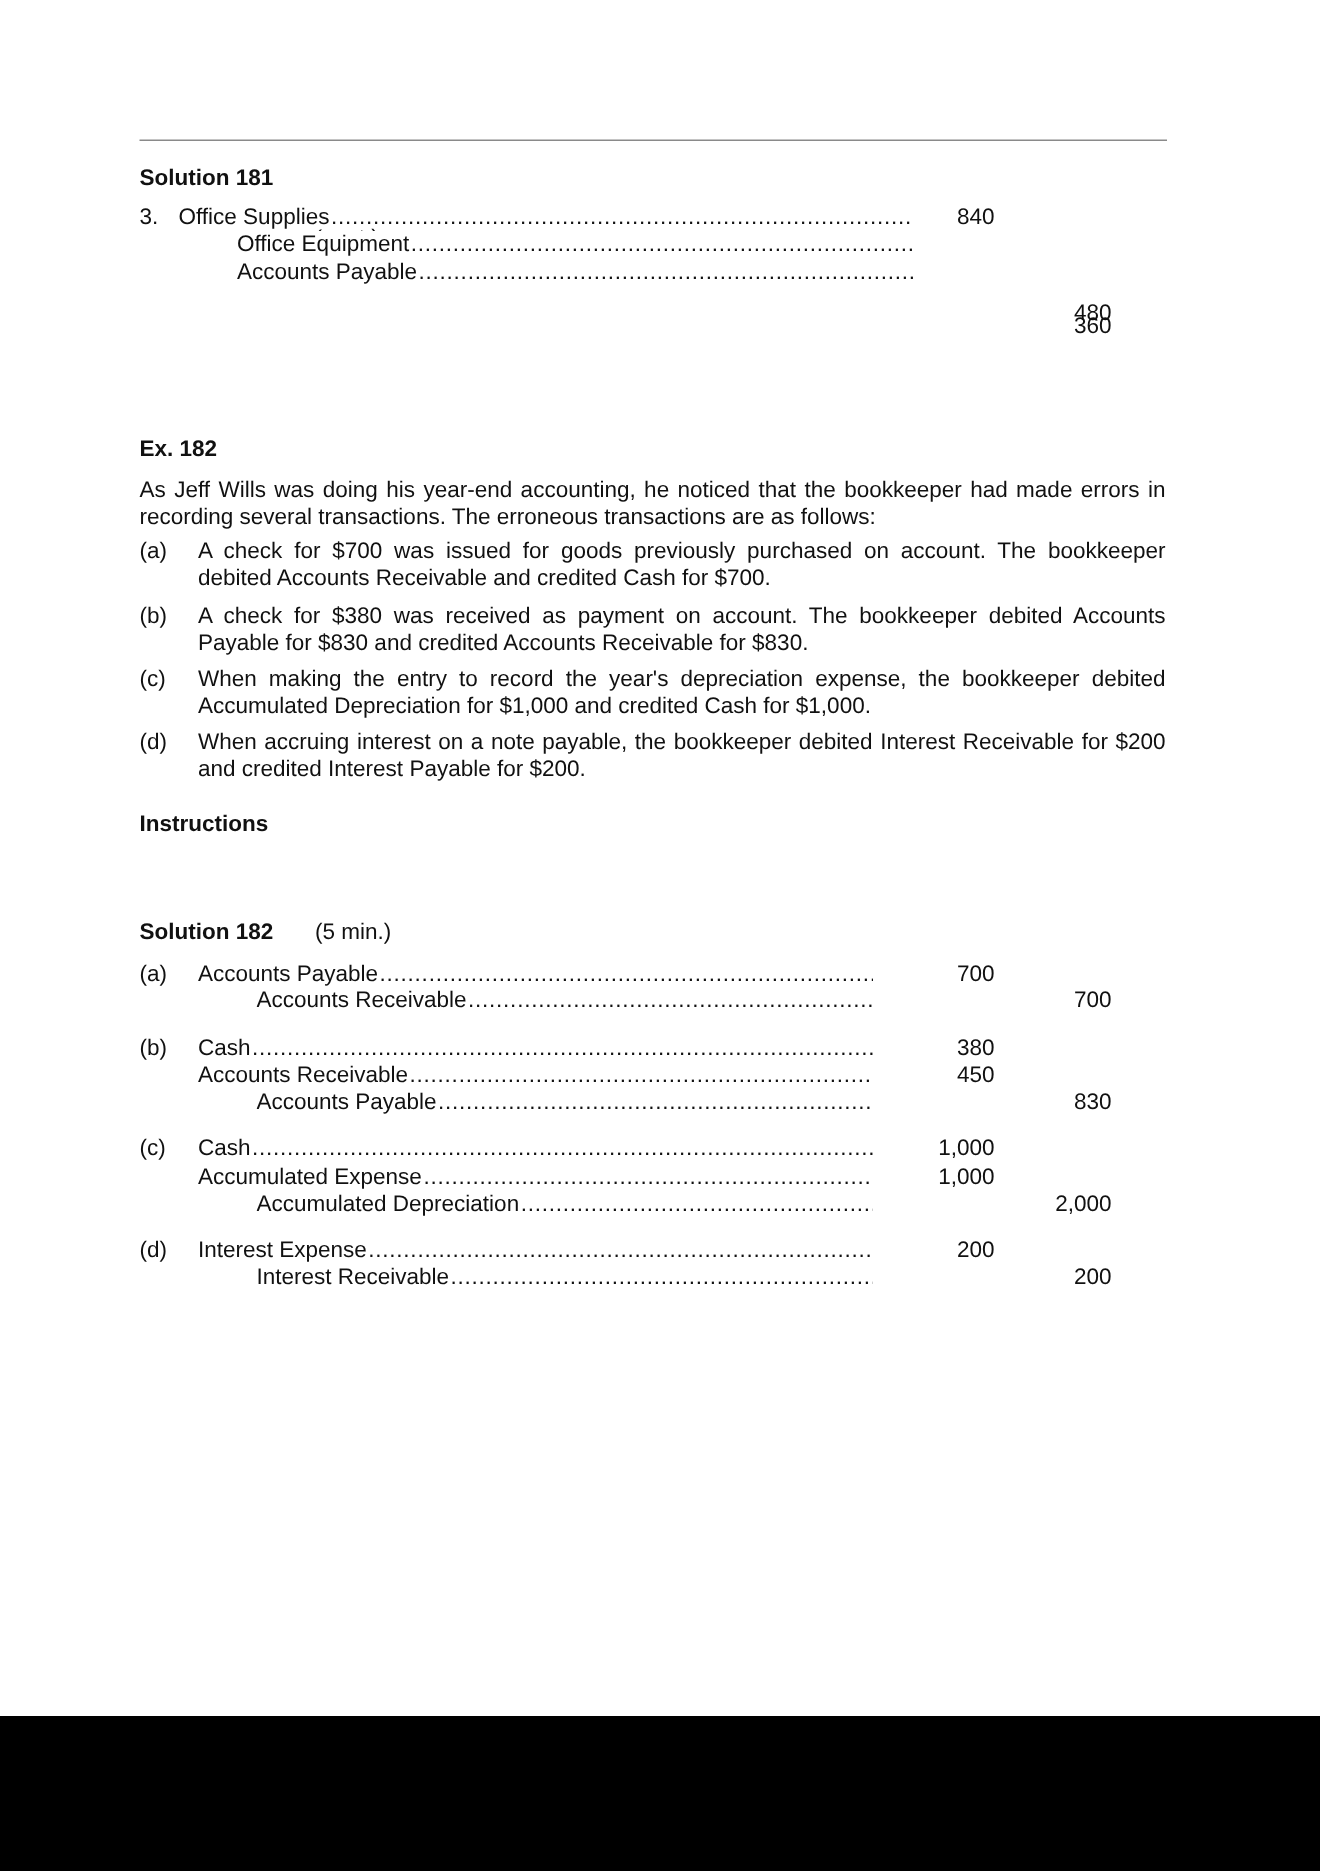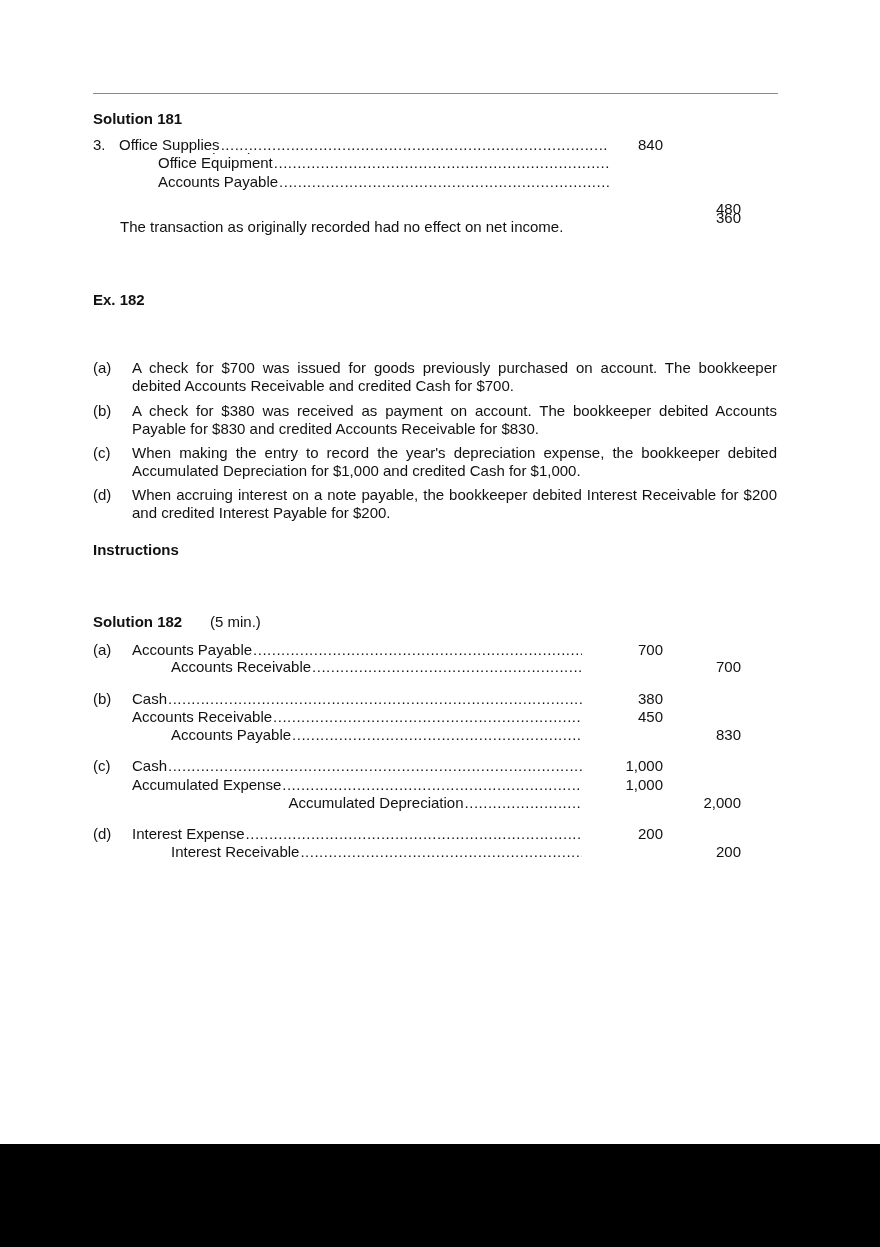--- a/index.html
+++ b/index.html
@@ -42,23 +42,23 @@
     <div class="acct" style="left:0; width:451px;"><span class="name">Office Equipment</span><span class="dots">.........................................................................................................</span></div>
   </div>
   <div class="num abs" style="left:681px; top:164px;margin-top:36px;">480</div>
 
   <div class="jrow" style="left:158px; top:173px; width:451px;">
     <div class="acct" style="left:0; width:451px;"><span class="name">Accounts Payable</span><span class="dots">.........................................................................................................</span></div>
   </div>
   <div class="num abs" style="left:681px; top:173px;margin-top:36px;">360</div>
 
 
-  <div class="abs" style="left:120px; top:218px;">The transaction as originally recorded had no effect on net income.</div>
 
   <div class="abs bold" style="left:93px; top:291px;">Ex. 182</div>
+  <div class="para" style="top:318px;">As Jeff Wills was doing his year-end accounting, he noticed that the bookkeeper had made errors in recording several transactions. The erroneous transactions are as follows:</div>
 
   <div class="item" style="top:359px; height:36px;">
     <span class="lbl">(a)</span>
     <span class="txt">A check for $700 was issued for goods previously purchased on account. The bookkeeper debited Accounts Receivable and credited Cash for $700.</span>
   </div>
   <div class="item" style="top:402px; height:36px;">
     <span class="lbl">(b)</span>
     <span class="txt">A check for $380 was received as payment on account. The bookkeeper debited Accounts Payable for $830 and credited Accounts Receivable for $830.</span>
   </div>
   <div class="item" style="top:444px; height:36px;">
@@ -102,21 +102,21 @@
   <div class="abs" style="left:93px; top:757px;">(c)</div>
   <div class="jrow" style="left:132px; top:757px; width:450px;">
     <div class="acct" style="left:0; width:450px;"><span class="name">Cash</span><span class="dots">.........................................................................................................</span></div>
   </div>
   <div class="num abs" style="left:603px; top:757px;">1,000</div>
   <div class="jrow" style="left:132px; top:776px; width:450px;">
     <div class="acct" style="left:0; width:450px;"><span class="name">Accumulated Expense</span><span class="dots">.........................................................................................................</span></div>
   </div>
   <div class="num abs" style="left:603px; top:776px;">1,000</div>
   <div class="jrow" style="left:171px; top:794px; width:411px;">
-    <div class="acct" style="left:0; width:411px;text-align:center;"><span class="name">Accumulated Depreciation</span><span class="dots">.........................................................................................................</span></div>
+    <div class="acct" style="left:0; width:411px;"><span class="name">Accumulated Depreciation</span><span class="dots">.........................................................................................................</span></div>
   </div>
   <div class="num abs" style="left:681px; top:794px;">2,000</div>
 
   <div class="abs" style="left:93px; top:825px;">(d)</div>
   <div class="jrow" style="left:132px; top:825px; width:450px;">
     <div class="acct" style="left:0; width:450px;"><span class="name">Interest Expense</span><span class="dots">.........................................................................................................</span></div>
   </div>
   <div class="num abs" style="left:603px; top:825px;">200</div>
   <div class="jrow" style="left:171px; top:843px; width:411px;">
     <div class="acct" style="left:0; width:411px;"><span class="name">Interest Receivable</span><span class="dots">.........................................................................................................</span></div>

